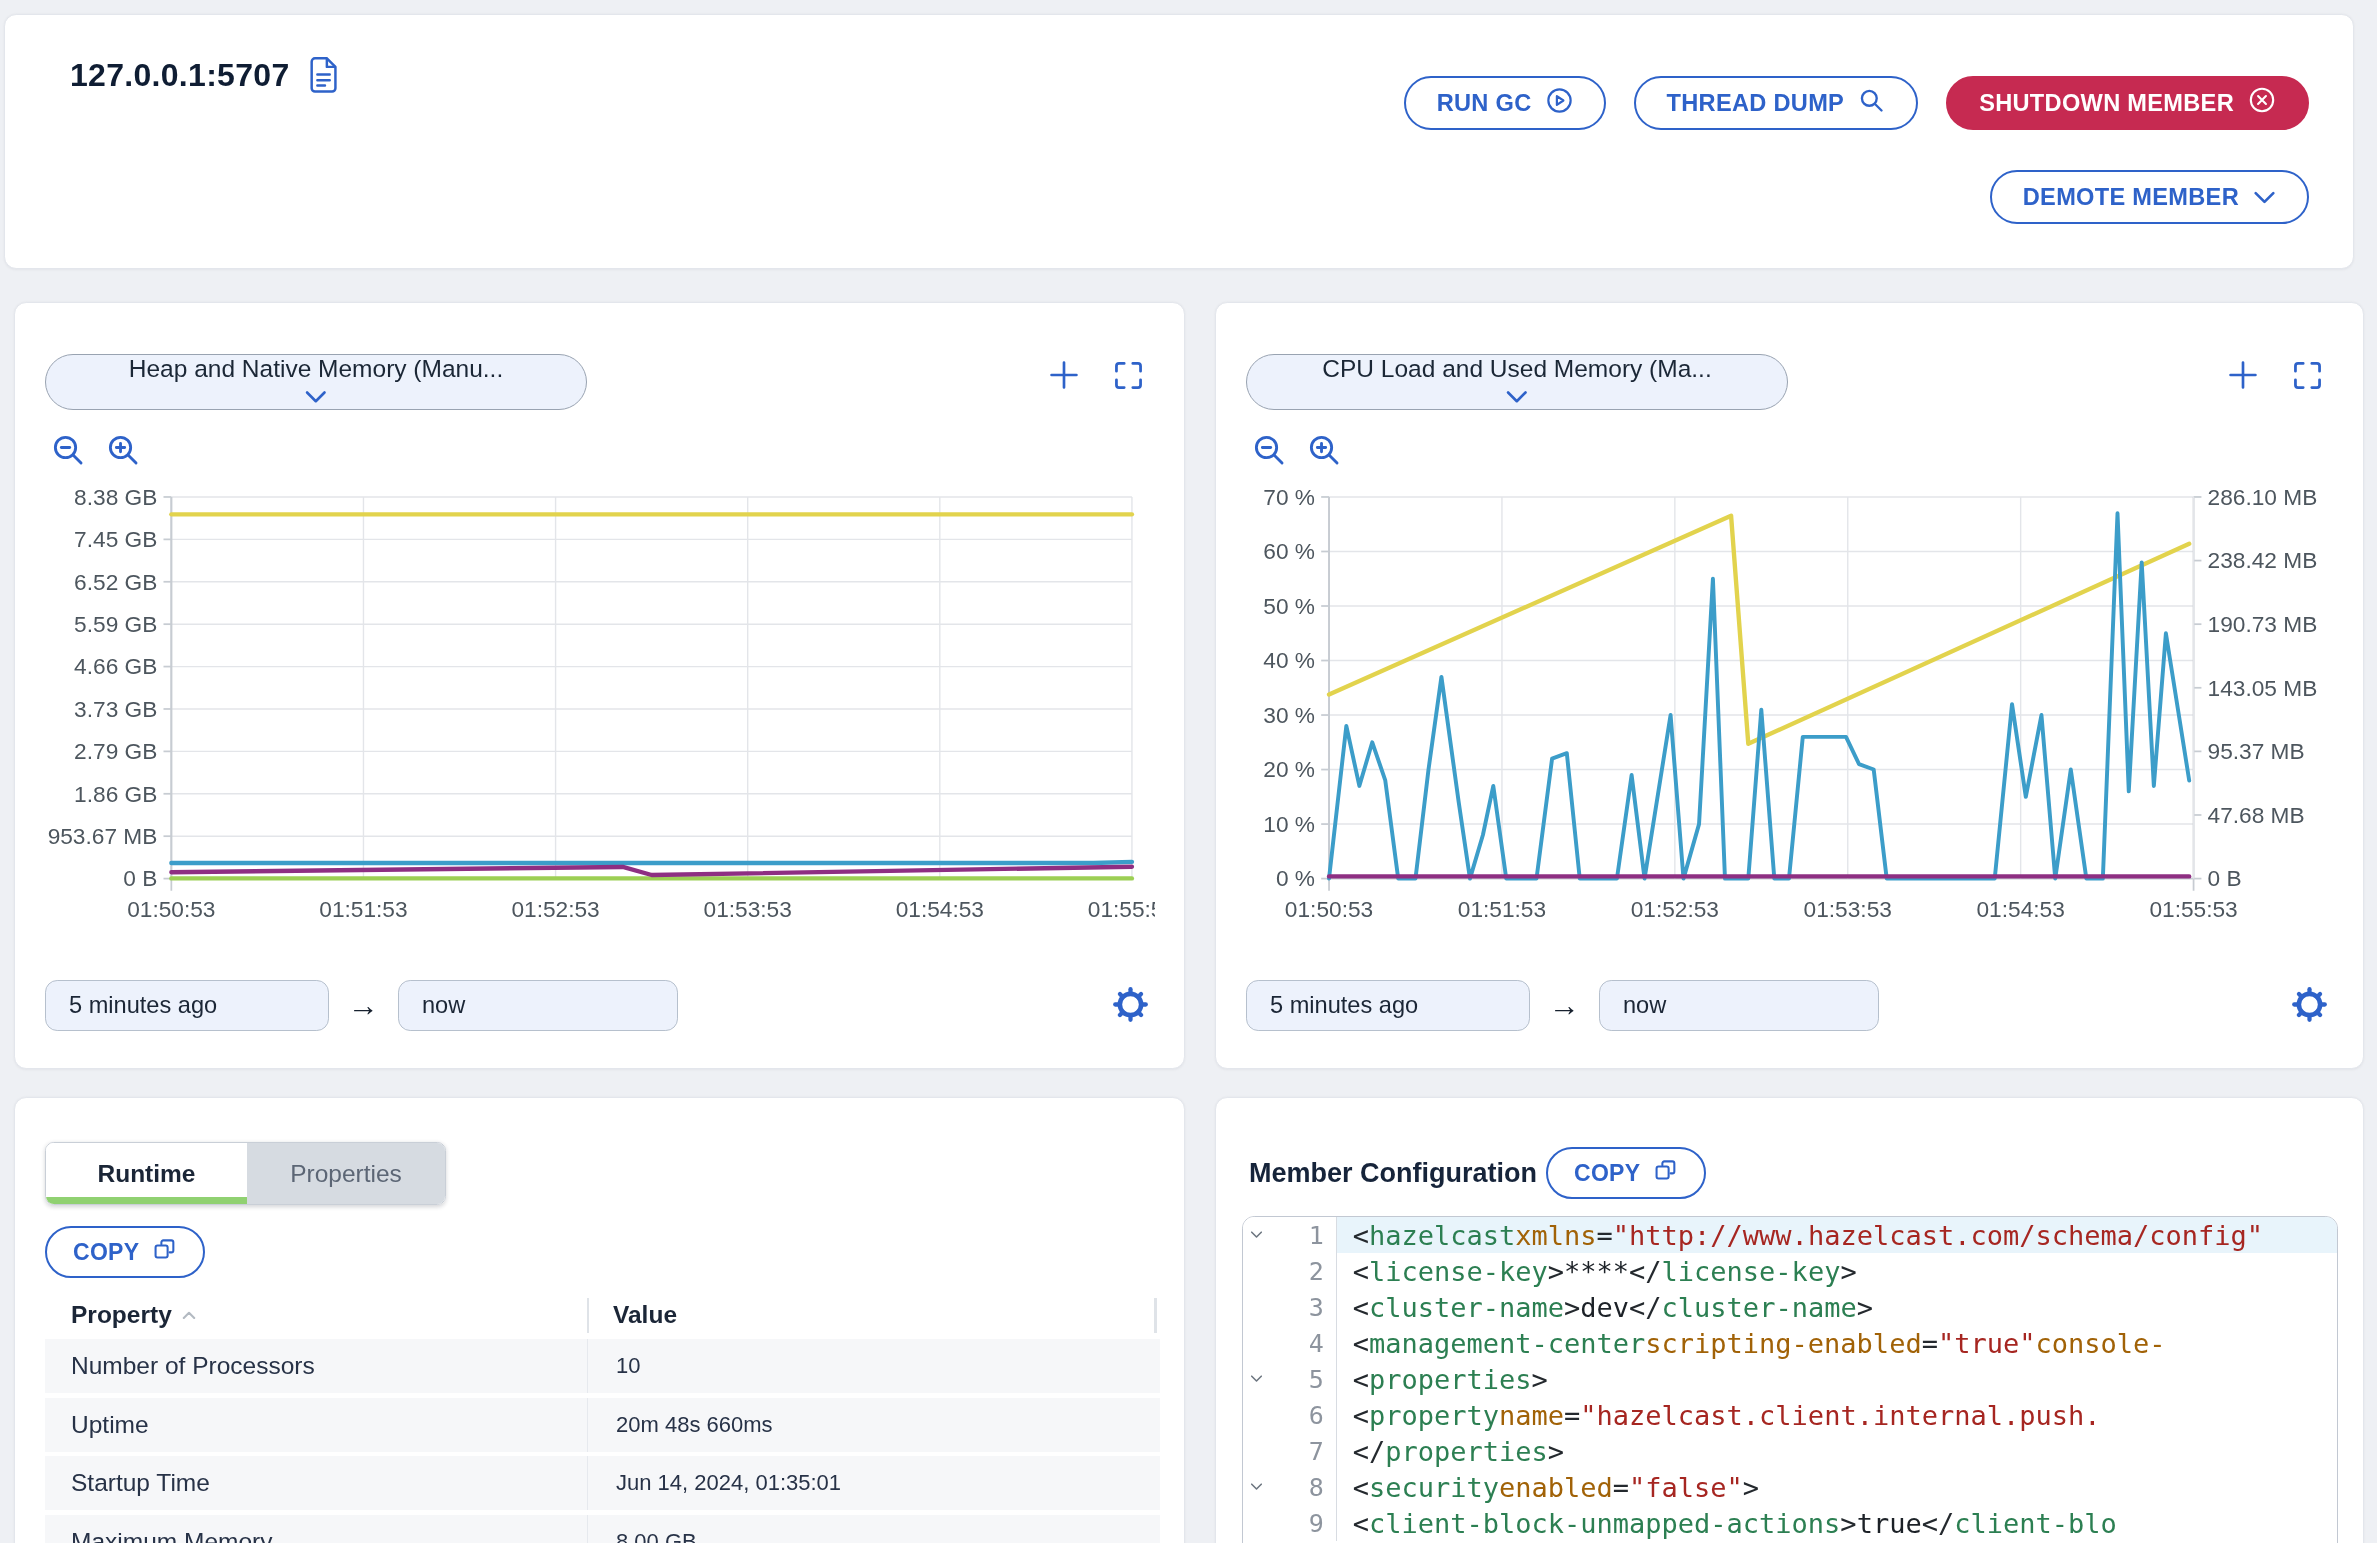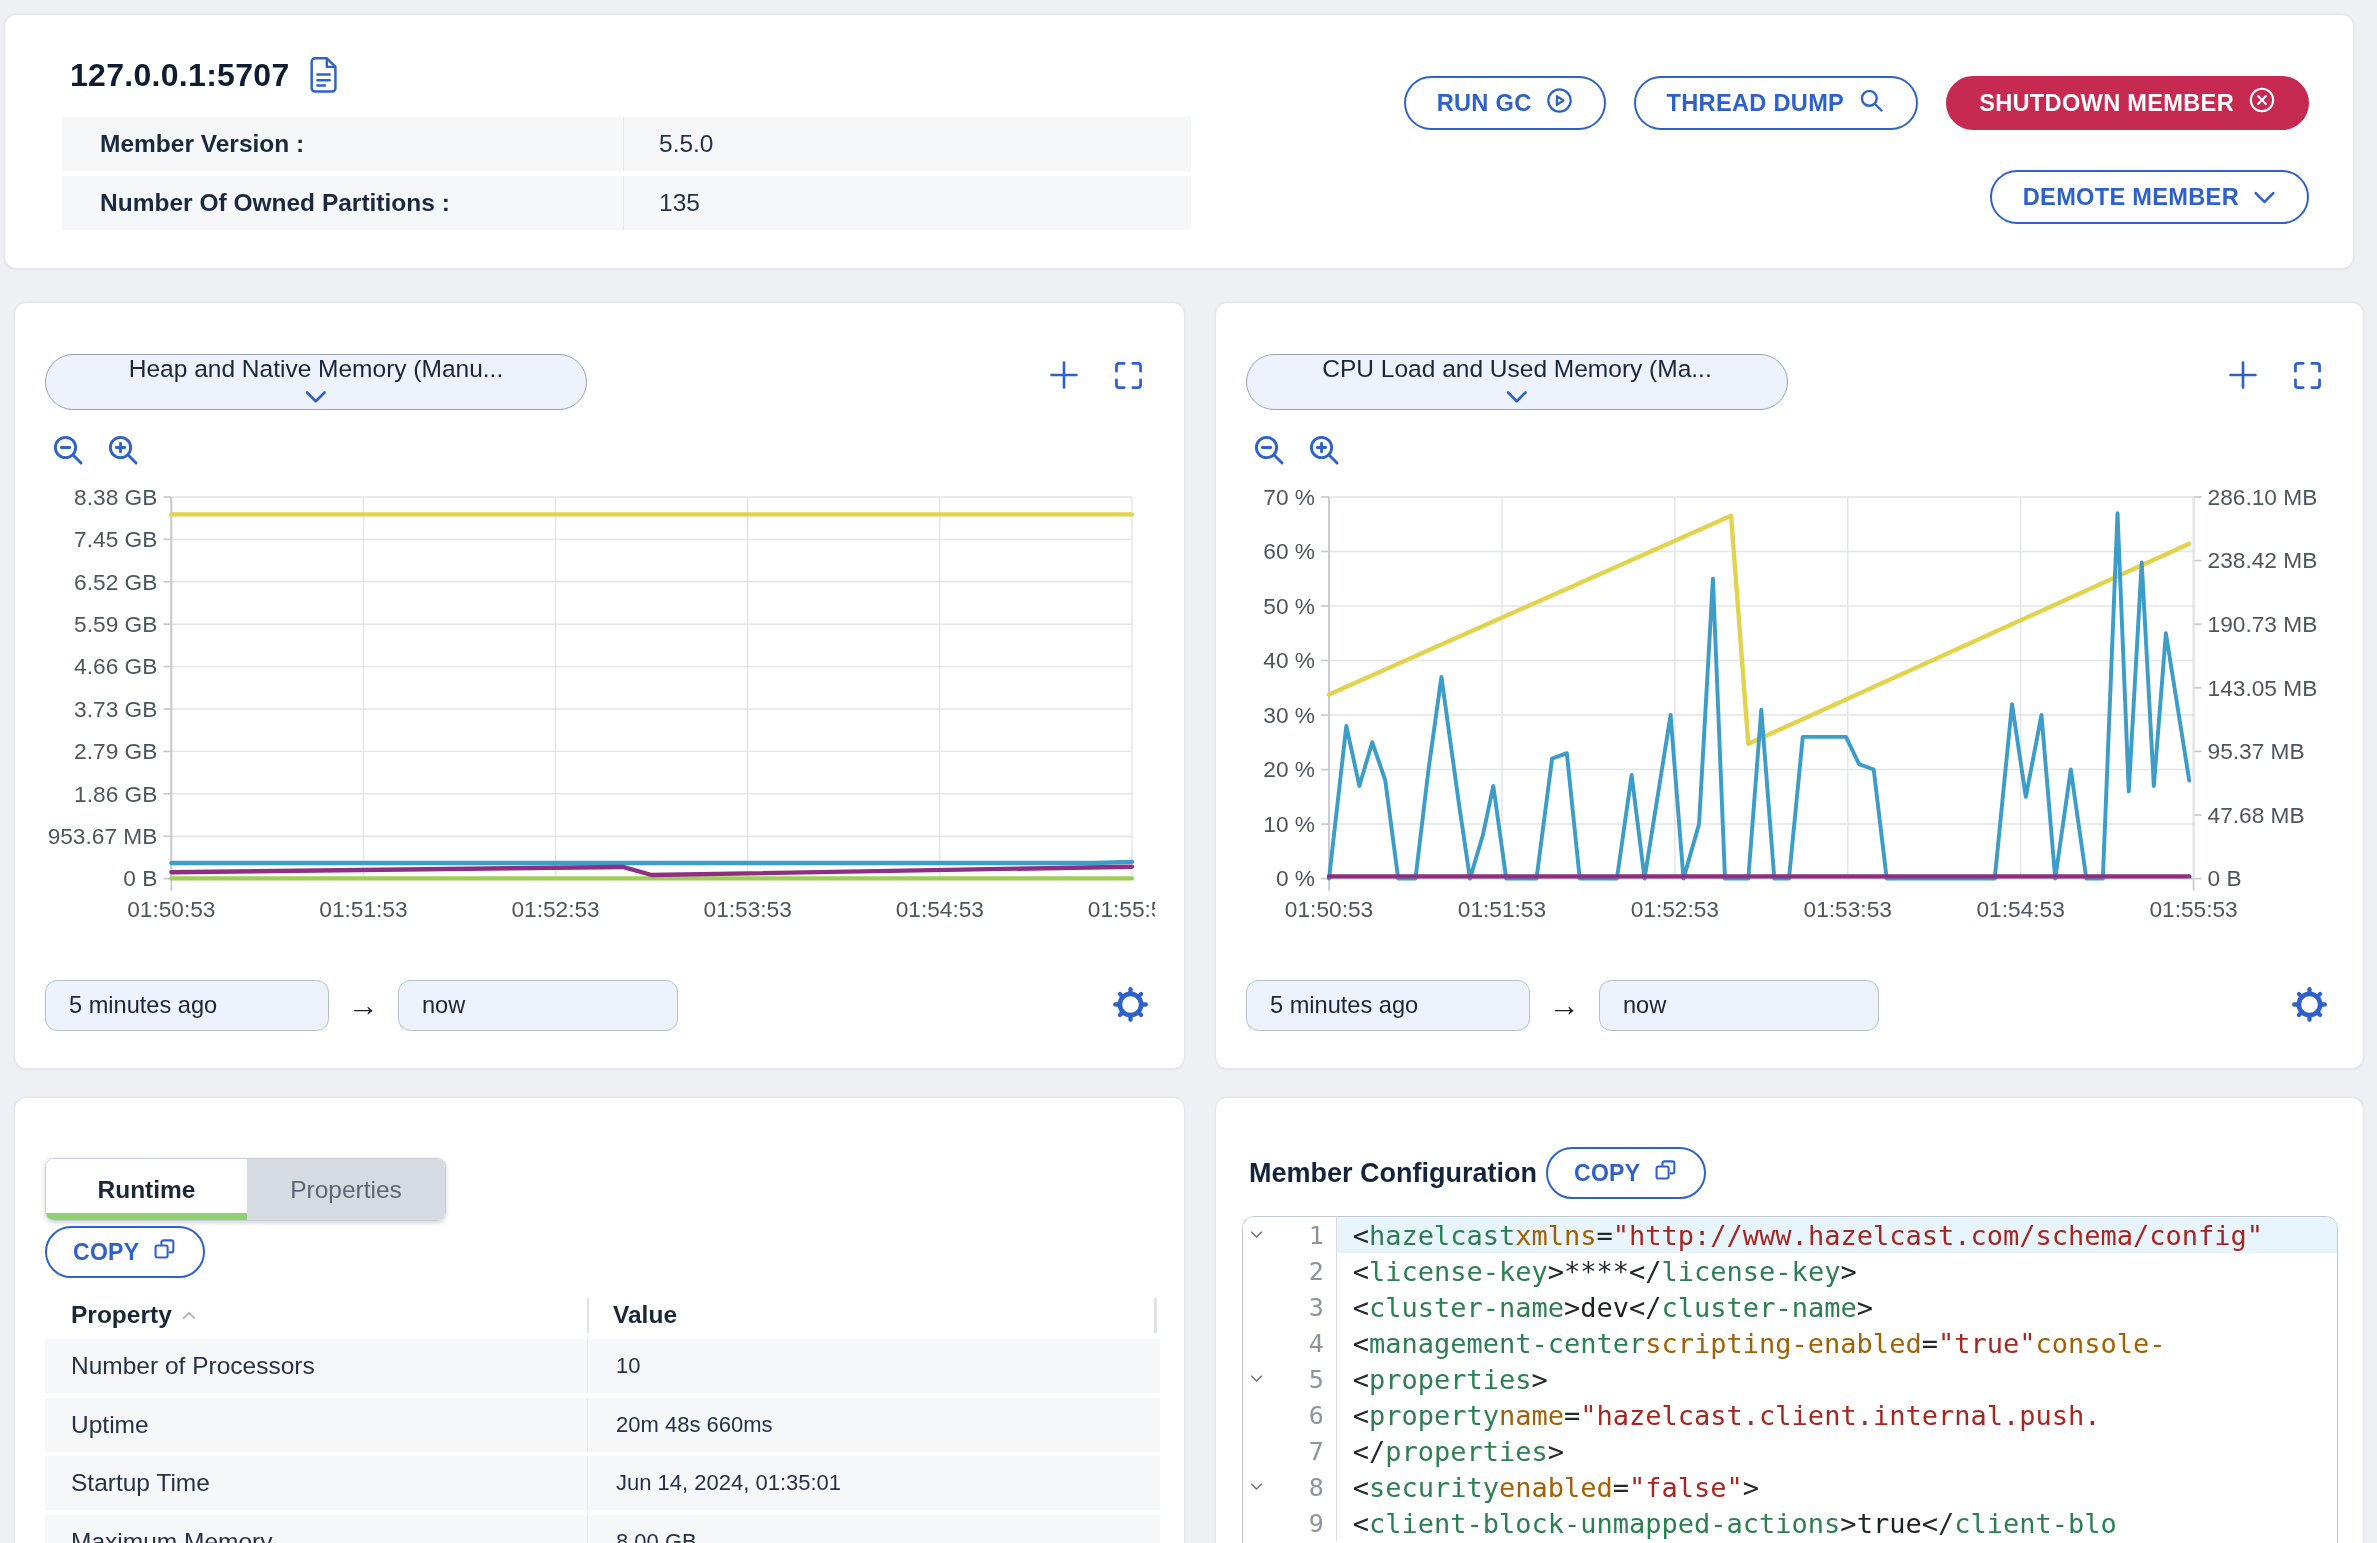--- a/index.html
+++ b/index.html
@@ -54,21 +54,21 @@
   .chart-footer { position:absolute; left:30px; top:677px; right:35px; display:flex; align-items:center; gap:19px; }
   .time-input {
     height:51px; background:#edf2fc; border:1.3px solid #b6c0cd; border-radius:12.2px;
     font-family:"Liberation Sans", sans-serif; font-size:23.6px; color:#1b2636; padding:0 23px; outline:none;
   }
   .time-arrow { font-size:31px; color:#17212f; font-weight:bold; line-height:1; }
   .footer-spacer { flex:1; }
   
   .runtime-card { left:14px; top:1097px; width:1171px; height:489px; }
   .tabs {
-    position:absolute; left:30px; top:60px; display:flex;
+    position:absolute; left:30px; top:44px; display:flex;
     border-radius:8.7px; overflow:hidden; box-shadow:0 1.7px 4.4px rgba(16,24,40,.18);
     border:0.9px solid #c9cfd7;
   }
   .tab { width:201px; height:61px; display:flex; align-items:center; justify-content:center;
     font-size:24.5px; cursor:pointer; position:relative; }
   .tab.active { background:#fff; font-weight:bold; color:#1b2637; }
   .tab.inactive { background:#d6dbe1; color:#5c6675; width:198px; }
   .tab-underline { position:absolute; left:0; bottom:0; width:100%; height:7px; background:#90d171; }
   .copy-btn {
     display:inline-flex; align-items:center; gap:12.2px; height:52px; padding:0 26px;
@@ -117,31 +117,20 @@
     <span class="page-title">127.0.0.1:5707</span>
     <span>
       <svg width="35" height="38" viewBox="0 0 36 40" fill="none" stroke="#2e62c9" stroke-width="2.6" stroke-linejoin="round" stroke-linecap="round">
         <path d="M8 3.5 h12.5 L29.5 12.5 v22.5 a3.5 3.5 0 0 1 -3.5 3.5 H8 a3.5 3.5 0 0 1 -3.5 -3.5 v-28 A3.5 3.5 0 0 1 8 3.5 Z"></path>
         <path d="M20.5 4 v8.5 h8.5"></path>
         <path d="M10.5 20.5 h13 M10.5 26.5 h13 M10.5 32 h8"></path>
       </svg>
     </span>
   </div>
 
-  <div class="info-table">
-
-  <div class="info-row">
-        <div class="info-label">Member Version :</div>
-        <div class="info-value">5.5.0</div>
-      </div>
-      <div class="info-row">
-        <div class="info-label">Number Of Owned Partitions :</div>
-        <div class="info-value">135</div>
-      </div>
-    </div>
 
   <div class="actions">
     <div class="actions-row">
       <button class="btn">
         <span>RUN GC</span>
         <span>
           <svg width="27" height="27" viewBox="0 0 31 31" fill="none" stroke="#2e62c9" stroke-width="2.5" stroke-linejoin="round" stroke-linecap="round">
             <circle cx="15.5" cy="15.5" r="12.8"></circle>
               <path d="M12.5 10.5 L20 15.5 L12.5 20.5 Z"></path>
           </svg>

